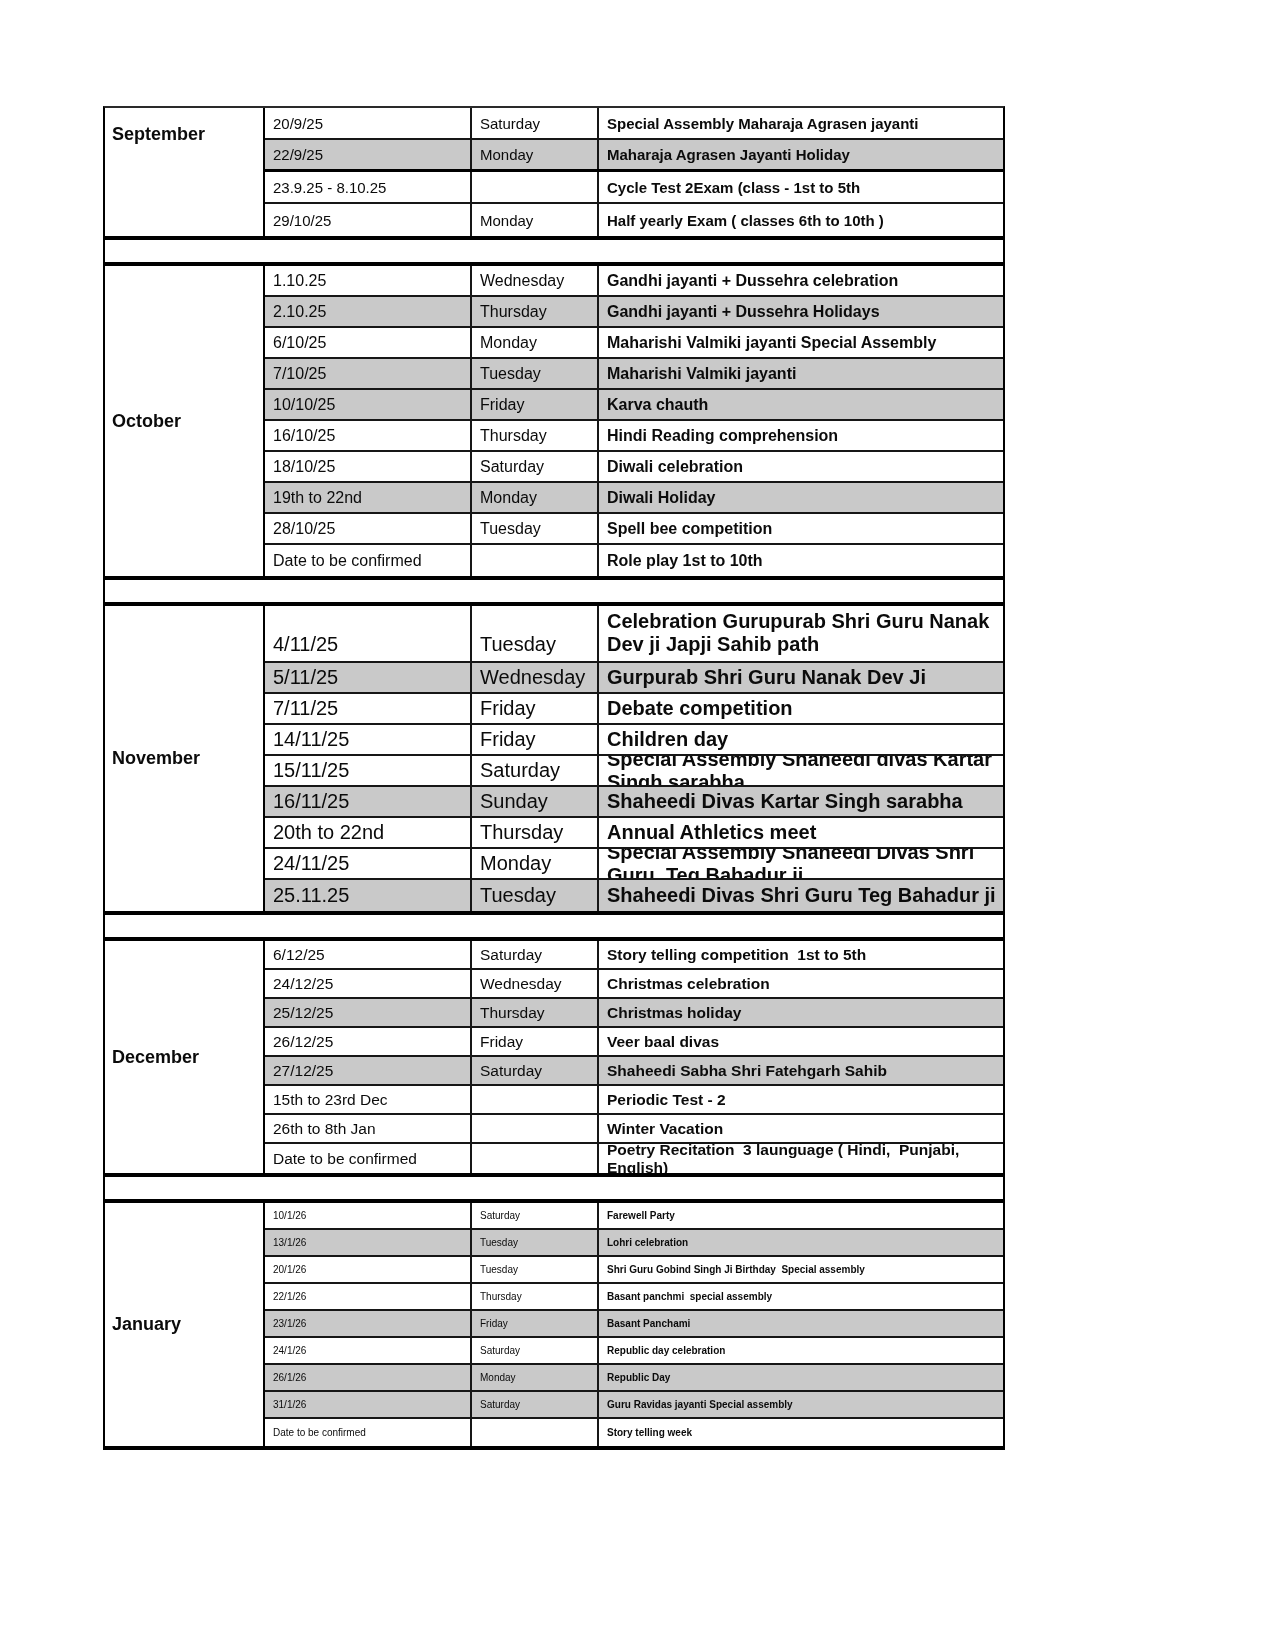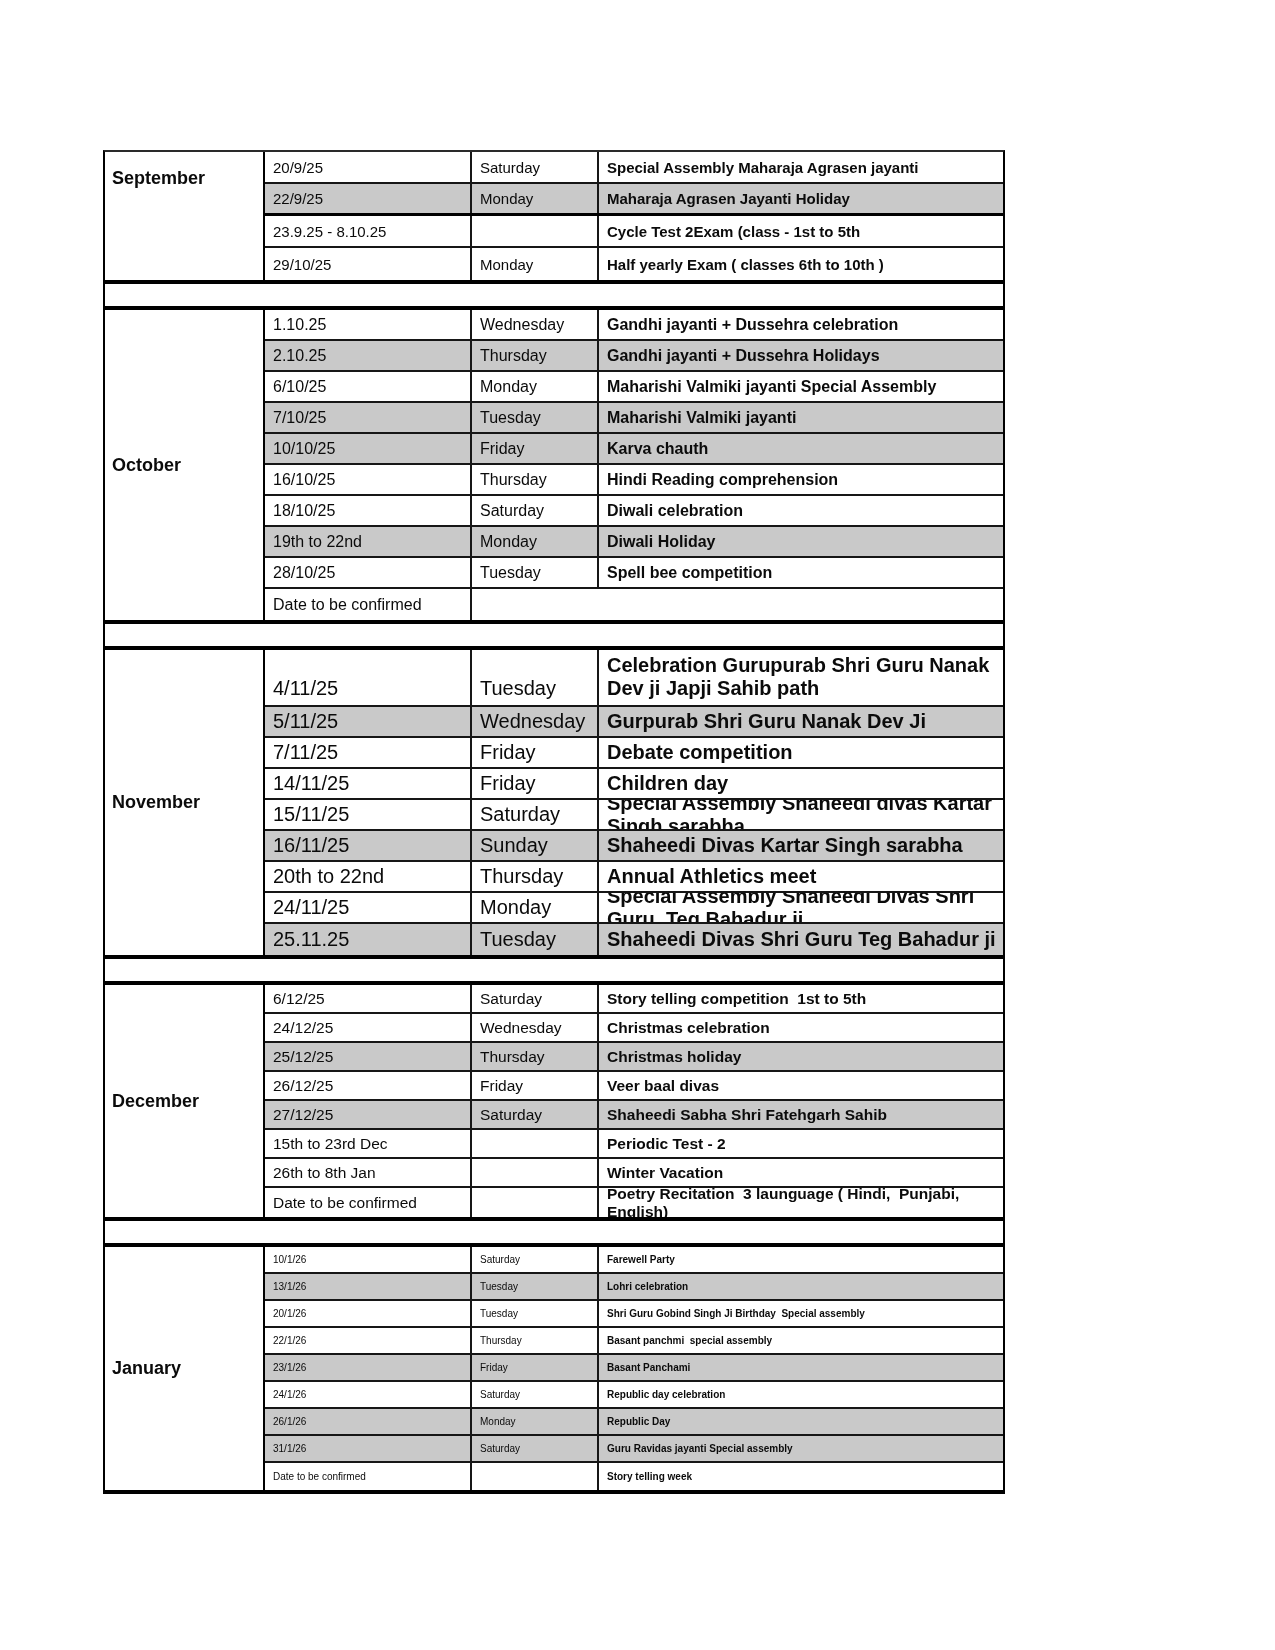--- a/index.html
+++ b/index.html
@@ -14,21 +14,20 @@
   .cal-table{
     position:absolute;
     left:103px;top:106px;
     width:902px;
     border-left:2px solid #000;
     border-right:2px solid #000;
     border-top:2px solid #2a2a2a;
     border-bottom:4px solid #000;
     box-sizing:border-box;
     background:#fff;
-    margin-top:44px;
   }
   .section{display:flex;}
   .month-cell{
     width:160px;min-width:160px;
     border-right:2px solid #000;
     box-sizing:border-box;
     display:flex;
     align-items:center;
     padding-left:7px;
     font-weight:bold;
@@ -147,20 +146,21 @@
             <div class="cell cell-event">Diwali Holiday</div>
           </div>
           <div class="row">
             <div class="cell cell-date">28/10/25</div>
             <div class="cell cell-day">Tuesday</div>
             <div class="cell cell-event">Spell bee competition</div>
           </div>
           <div class="row">
             <div class="cell cell-date">Date to be confirmed</div>
             <div class="cell cell-day"></div>
+            <div class="cell cell-event">Role play 1st to 10th</div>
           </div>
         </div>
       </div>
       <div class="separator"></div>
       <div class="section s2">
         <div class="month-cell">November</div>
         <div class="rows">
           <div class="row tall">
             <div class="cell cell-date">4/11/25</div>
             <div class="cell cell-day">Tuesday</div>

